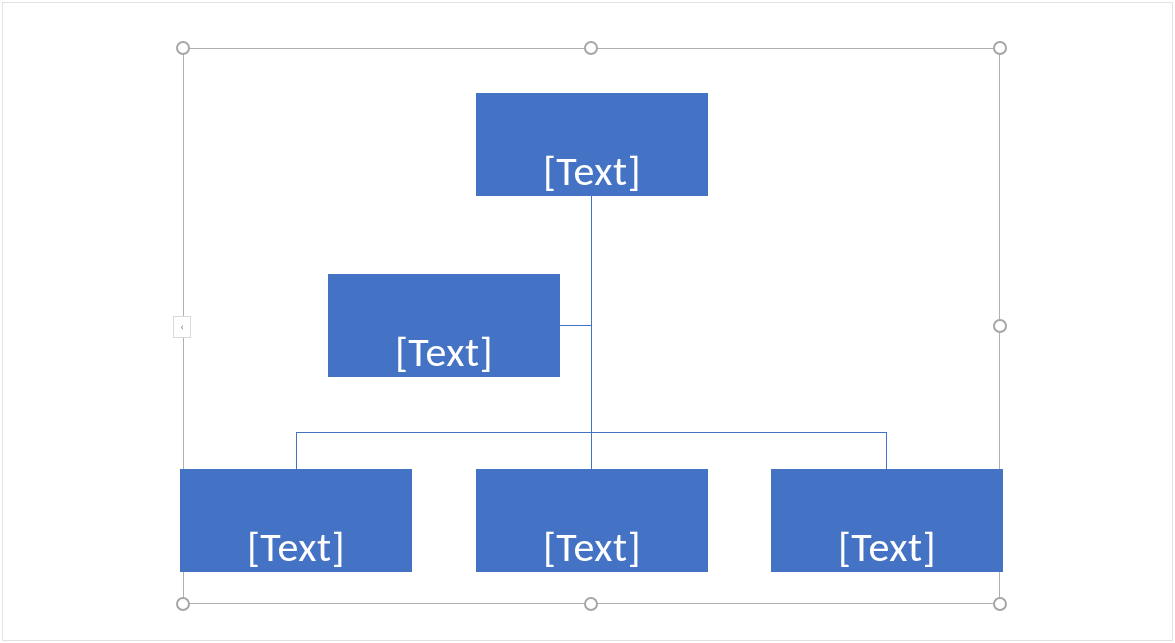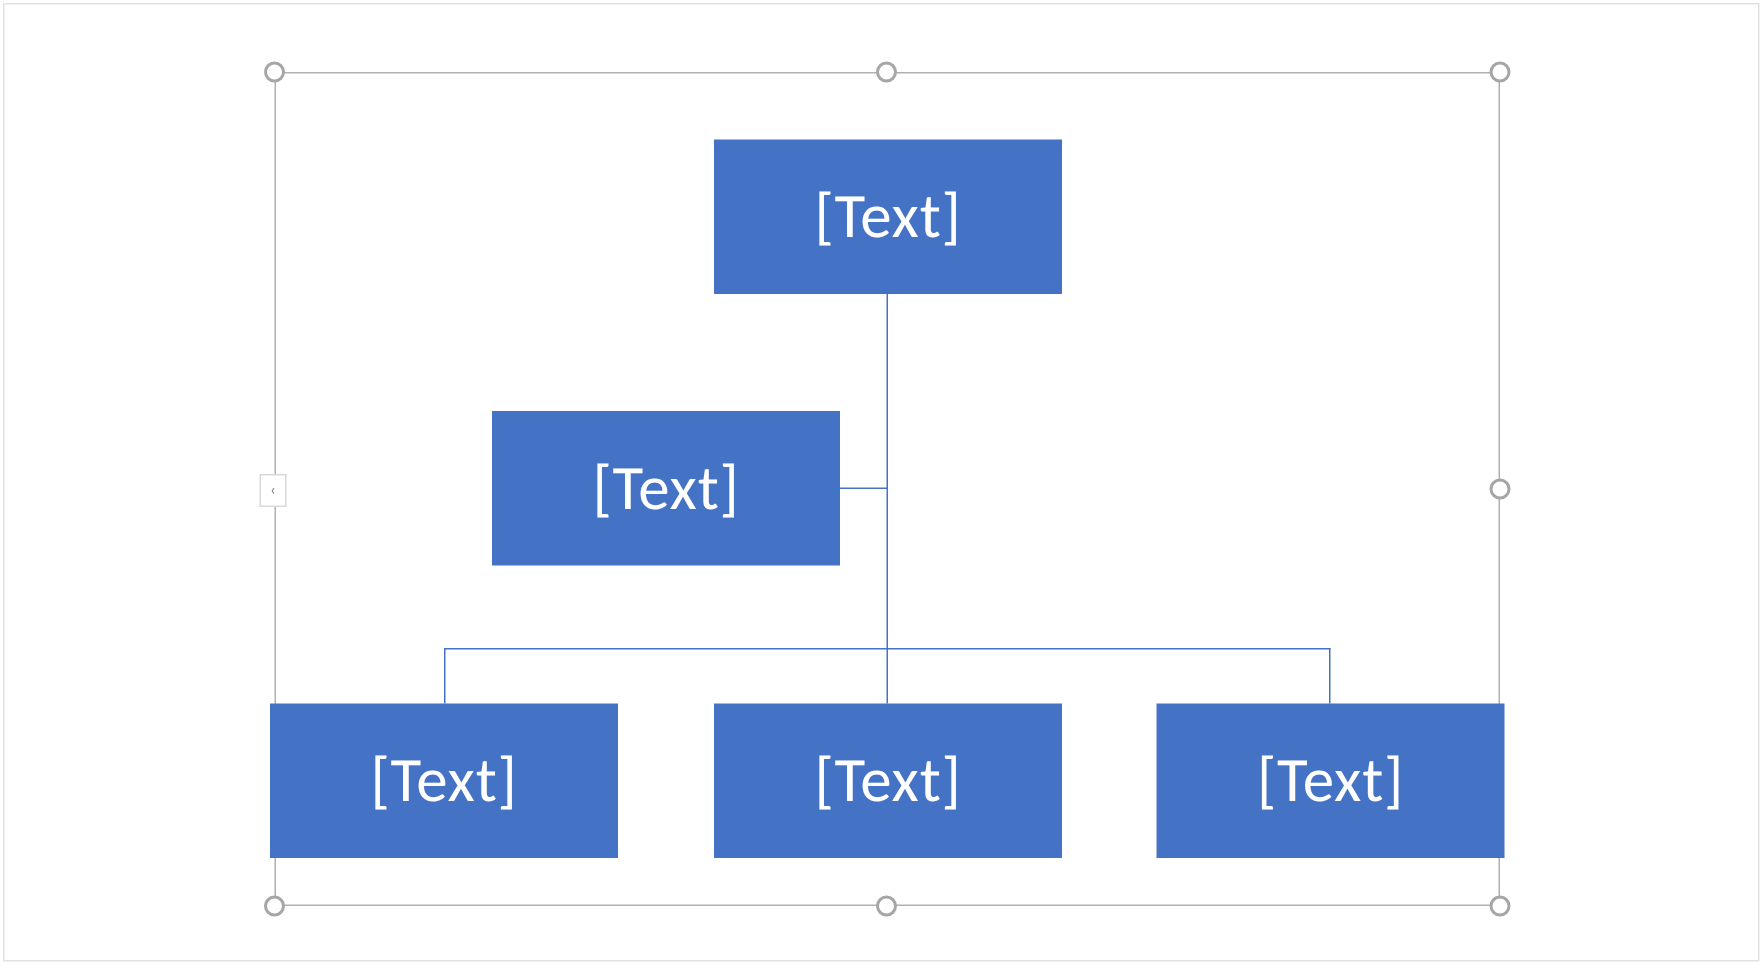--- a/index.html
+++ b/index.html
@@ -46,21 +46,21 @@
     line-height: 20px;
     text-align: center;
     color: #7a7a7a;
     cursor: pointer;
   }
   .node {
     position: absolute;
     background: #4472c4;
     color: #ffffff;
     display: flex;
-    align-items: center;
+    align-items: flex-end;
     justify-content: center;
     font-size: 42px;
     letter-spacing: 0.5px;
     box-sizing: border-box;
   }
   .connector {
     position: absolute;
     background: #4472c4;
   }
 </style>

